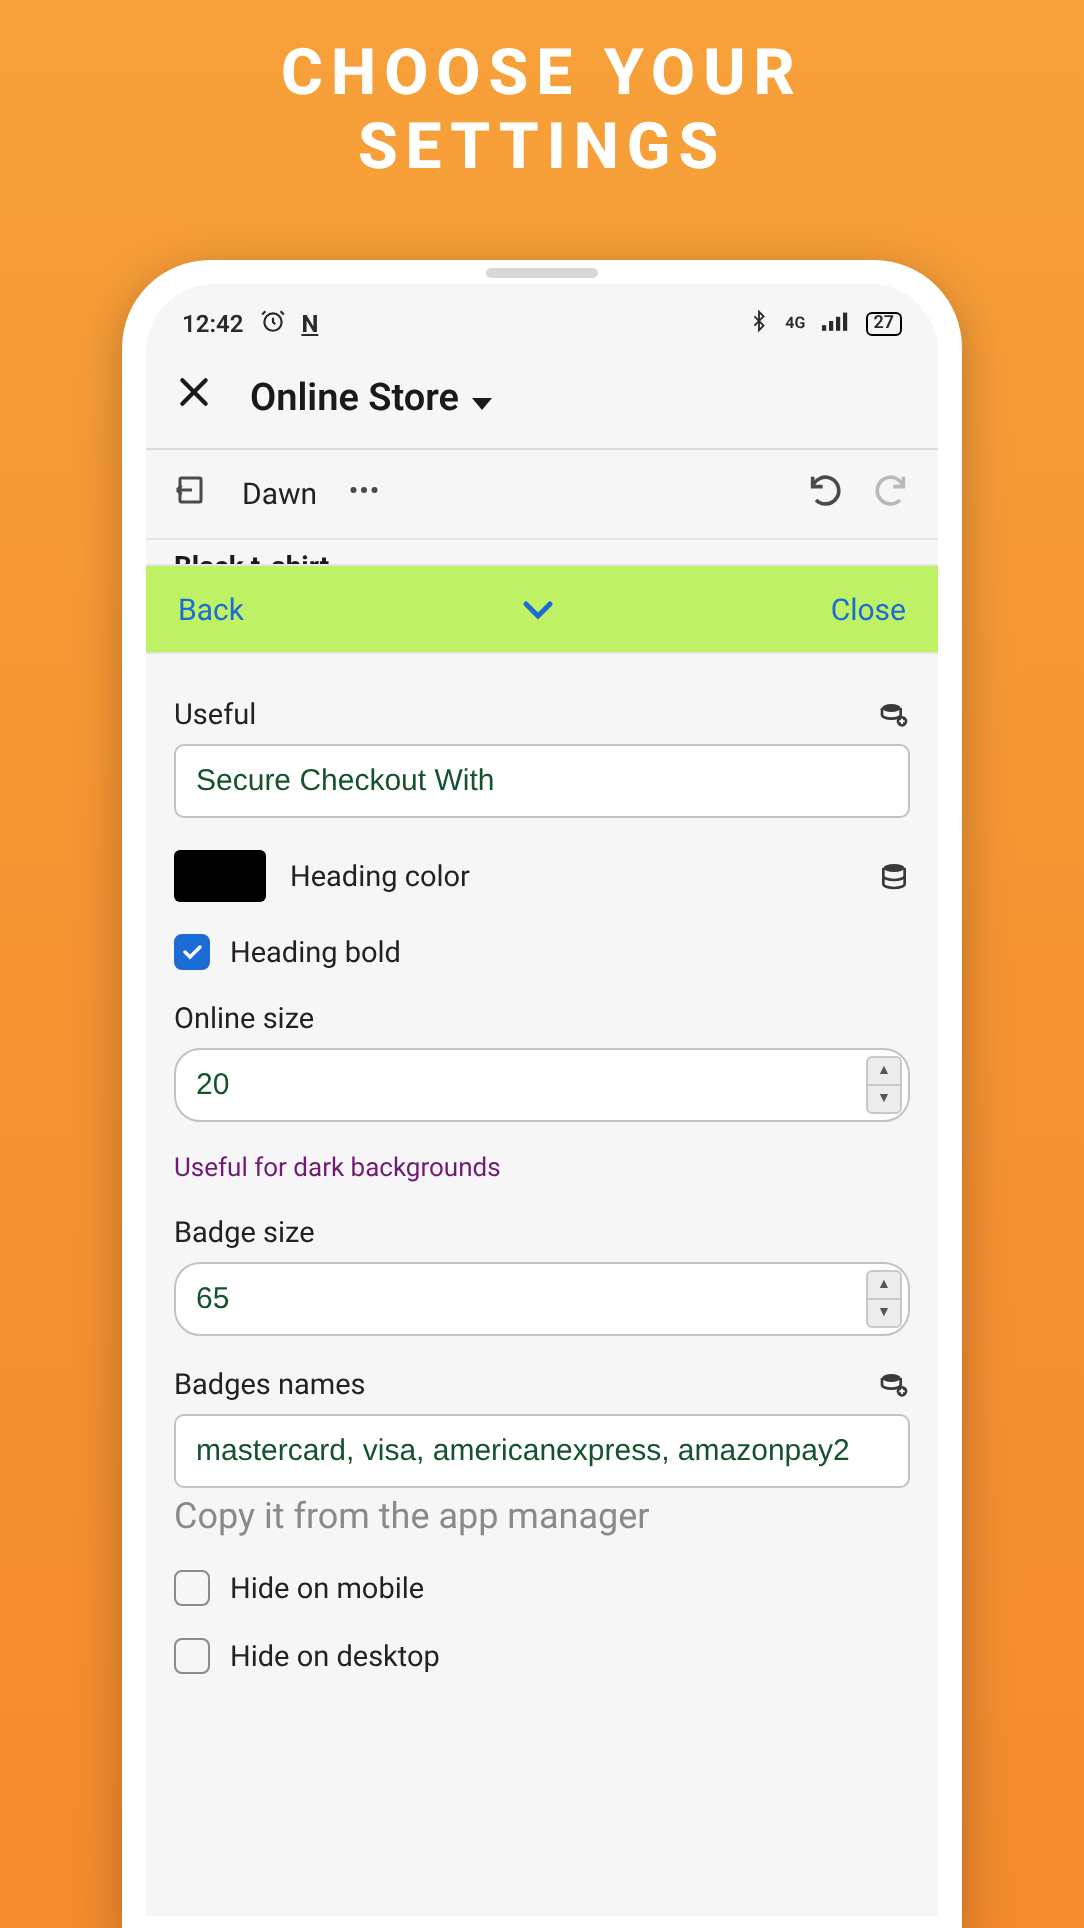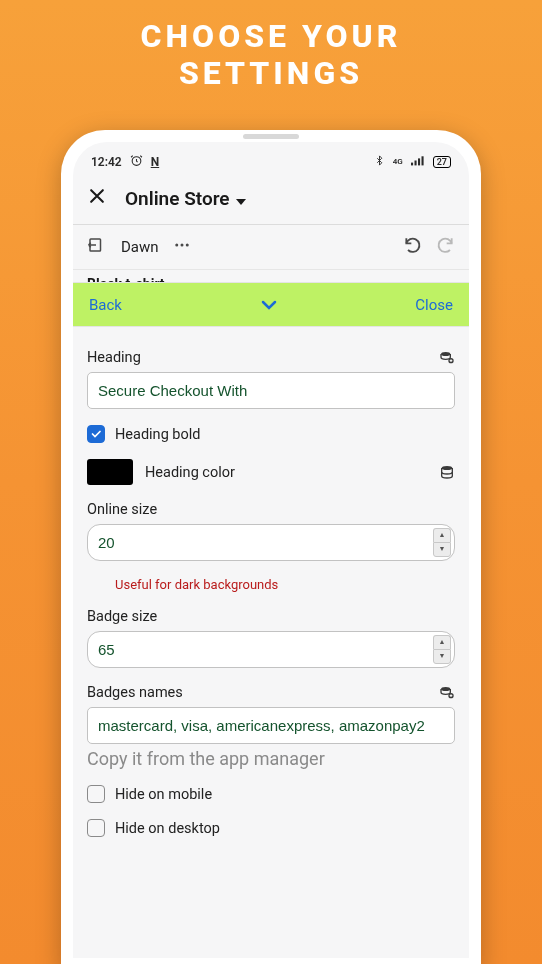--- a/index.html
+++ b/index.html
@@ -128,23 +128,22 @@
       align-items: center;
       justify-content: space-between;
       margin-bottom: 6px;
     }
     .label-text {
       font-size: 14.5px;
       color: #222;
     }
     .sublabel {
       font-size: 13px;
-      color: #b91c1c;
+      color: #701a75;
       margin-top: 2px;
-      margin-left: 28px;
     }
     .text-input, .number-input {
       width: 100%;
       border: 1px solid #c2c2c2;
       border-radius: 5px;
       background: #fff;
       padding: 9px 10px;
       font-size: 15px;
       color: #14532d;
     }
@@ -320,54 +319,54 @@
             <path d="M2 2l6 6 6-6"></path>
           </svg>
       </span>
       <span class="link">Close</span>
     </div>
 
     <div class="settings">
 
       <div class="row">
         <div class="label-line">
-          <span class="label-text">Heading</span>
+          <span class="label-text">Useful</span>
           <span class="dyn-icon">
             <svg width="16" height="16" viewBox="0 0 24 24" fill="#3a3a3a">
                 <ellipse cx="10" cy="6" rx="7" ry="3"></ellipse>
                 <path d="M3 6v5c0 1.7 3.1 3 7 3s7-1.3 7-3V6" fill="none" stroke="#3a3a3a" stroke-width="2"></path>
                 <circle cx="18" cy="16" r="4" fill="#3a3a3a"></circle>
                 <path d="M18 14v4m-2-2h4" stroke="#fff" stroke-width="1.5"></path>
               </svg>
           </span>
         </div>
         <input class="text-input" value="Secure Checkout With" style="">
       </div>
 
-      <div class="row check-row">
-        <span class="checkbox checked">
-          <svg viewBox="0 0 24 24" fill="none" stroke="#fff" stroke-width="3.5" stroke-linecap="round">
-              <path d="M5 12l5 5L20 7"></path>
-            </svg>
-        </span>
-        <span class="label-text">Heading bold</span>
-      </div>
-
       <div class="row" style="display:flex; align-items:center; justify-content:space-between;">
         <div class="color-row">
           <span class="color-swatch"></span>
           <span class="label-text">Heading color</span>
         </div>
         <span class="dyn-icon">
           <svg width="16" height="16" viewBox="0 0 24 24" fill="#3a3a3a">
               <ellipse cx="12" cy="6" rx="8" ry="3"></ellipse>
               <path d="M4 6v6c0 1.7 3.6 3 8 3s8-1.3 8-3V6" fill="none" stroke="#3a3a3a" stroke-width="2"></path>
               <path d="M4 12v6c0 1.7 3.6 3 8 3s8-1.3 8-3v-6" fill="none" stroke="#3a3a3a" stroke-width="2"></path>
             </svg>
         </span>
+      </div>
+
+      <div class="row check-row">
+        <span class="checkbox checked">
+          <svg viewBox="0 0 24 24" fill="none" stroke="#fff" stroke-width="3.5" stroke-linecap="round">
+              <path d="M5 12l5 5L20 7"></path>
+            </svg>
+        </span>
+        <span class="label-text">Heading bold</span>
       </div>
 
       <div class="row">
         <div class="label-line">
           <span class="label-text">Online size</span>
         </div>
         <div class="number-wrap">
           <input class="number-input" value="20" style="">
           <div class="spinner">
             <div>▲</div>

